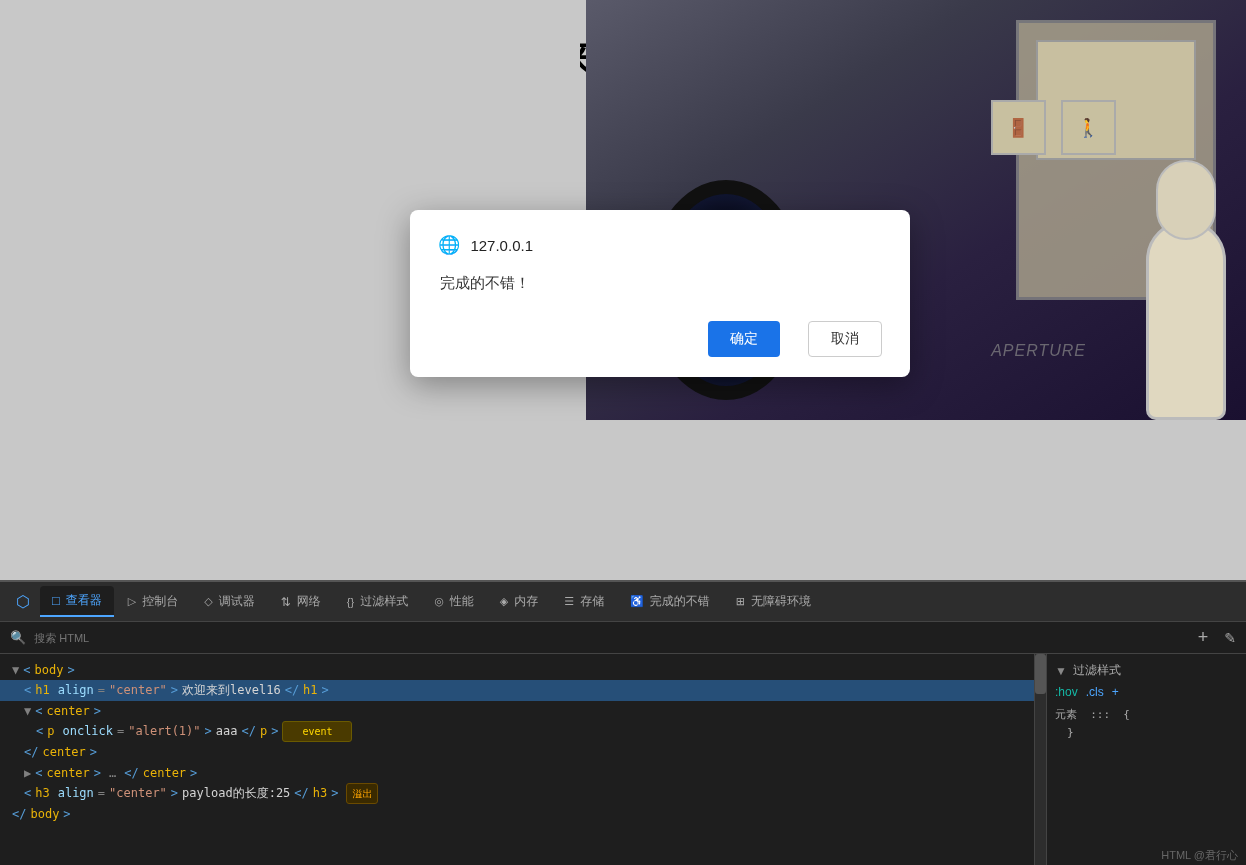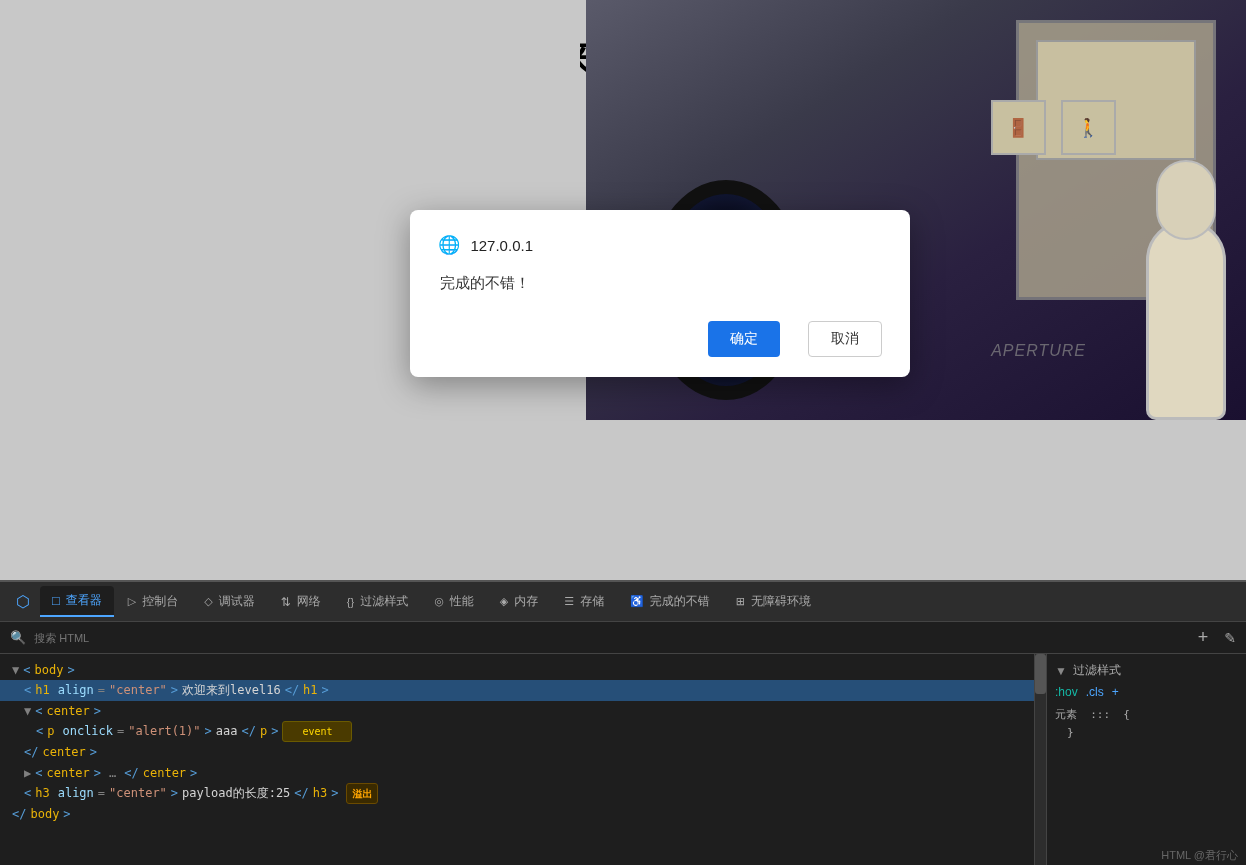--- a/index.html
+++ b/index.html
@@ -218,21 +218,20 @@
       border-radius: 3px;
     }
     .code-overflow-badge {
       background: #3a2a00;
       color: #ffa500;
       border: 1px solid #6a4a00;
       font-size: 10px;
       padding: 1px 5px;
       border-radius: 3px;
       margin-left: 4px;
-      font-weight: bold;
     }
 
     .indent1 { padding-left: 24px; }
     .indent2 { padding-left: 36px; }
 
     
     .styles-panel {
       width: 200px;
       border-left: 1px solid #444;
       background: #1e1e1e;

